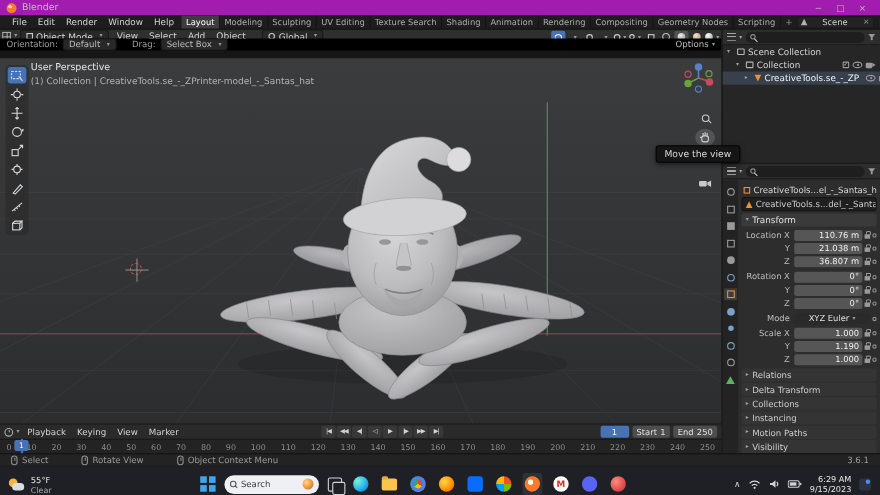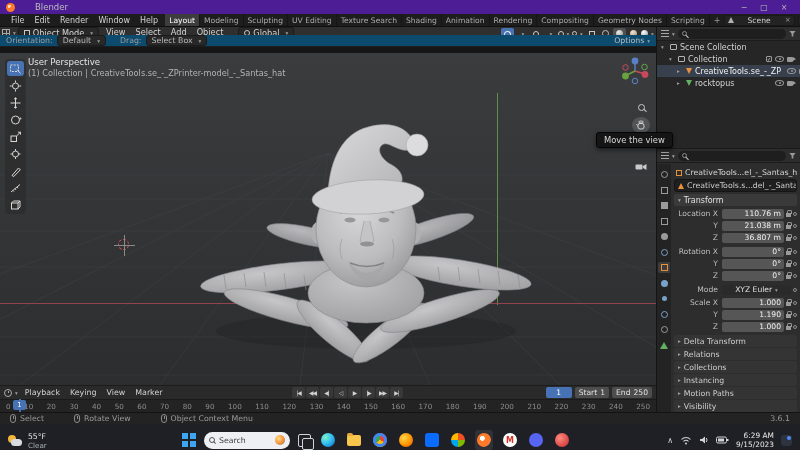--- a/index.html
+++ b/index.html
@@ -4,40 +4,40 @@
 <style>
 *{margin:0;padding:0;box-sizing:border-box}
 html,body{width:800px;height:450px;overflow:hidden;background:#000}
 body{font-family:"DejaVu Sans",sans-serif;font-size:9px;color:#ccc}
 #screen{position:absolute;inset:0;width:800px;height:450px;background:#161616}
 .abs{position:absolute}
 .row{display:flex;align-items:center}
 .dd::after{content:"▾";font-size:5.5px;color:#9a9a9a;margin-left:3px}
 .pill{background:#282828;border:1px solid #1b1b1b;border-radius:3px;padding:0 5px;height:11px;display:flex;align-items:center;gap:3px;white-space:nowrap}
 
-#titlebar{left:0;top:0;width:800px;height:14px;background:#4c1d95;display:flex;align-items:center;padding:0 6px;gap:20px;font-size:8.5px;color:#bdbdbd}
+#titlebar{left:0;top:0;width:800px;height:14px;background:#a21caf;display:flex;align-items:center;padding:0 6px;gap:5px;font-size:8.5px;color:#bdbdbd}
 .blogo{width:9px;height:9px;border-radius:50%;background:radial-gradient(circle at 35% 35%,#ffd9b8 0 18%,#ff7a2a 20% 100%)}
 .winbtns{margin-left:auto;display:flex}
 .winbtn{width:20px;text-align:center;color:#b8b8b8;font-size:8px}
 
 #topbar{left:0;top:14px;width:800px;height:13px;background:#1d1d1d;display:flex;align-items:center;border-bottom:1px solid #0f0f0f;font-size:8px;overflow:hidden}
 .menus{display:flex}
 .menu-item{padding:0 5px;color:#d2d2d2;white-space:nowrap}
 .ws-tabs{display:flex;margin-left:2px}
 .ws-tab{padding:12px 4px;height:13px;display:flex;align-items:center;color:#ababab;border-right:1px solid #151515;font-size:7.6px;white-space:nowrap}
 .ws-tab.active{background:#3d3d3d;color:#fff;border-radius:3px 3px 0 0}
 .ws-add{padding:0 4px;color:#9a9a9a}
 .scene-cluster{margin-left:auto;display:flex;align-items:center;gap:3px;padding-right:4px}
 .sc-item{display:flex;align-items:center;gap:13px;background:#232323;border:1px solid #191919;border-radius:3px;height:11px;padding:0 3px;white-space:nowrap;font-size:7.6px;color:#cfcfcf}
 .sc-x{color:#9a9a9a;font-size:7px;margin-left:1px}
 .icon-cone{width:0;height:0;border-left:3px solid transparent;border-right:3px solid transparent;border-bottom:6px solid #b0b0b0}
 .icon-layers{width:8px;height:7px;background:linear-gradient(#9a9a9a 0 1px,transparent 1px 3px,#9a9a9a 3px 4px,transparent 4px 6px,#9a9a9a 6px 7px)}
 
 #vpheader{left:0;top:27px;width:656px;height:14px;background:#2f2f2f;border-bottom:1px solid #232323;display:flex;gap:2px;padding:0 2px;font-size:8.2px;color:#d6d6d6}
-#vpsub{left:0;top:35px;width:656px;height:12px;background:#0c4a6e;border-bottom:1px solid #1e1e1e;display:flex;align-items:center;padding:0 6px;gap:4px;font-size:7.8px;color:#bcbcbc}
+#vpsub{left:0;top:35px;width:656px;height:12px;background:#000000;border-bottom:1px solid #1e1e1e;display:flex;align-items:center;padding:0 6px;gap:4px;font-size:7.8px;color:#bcbcbc}
 .icon-grid{width:8px;height:8px;border:1px solid #a8a8a8;background:linear-gradient(#a8a8a8,#a8a8a8) center/8px 1px no-repeat,linear-gradient(#a8a8a8,#a8a8a8) center/1px 8px no-repeat}
 .icon-cube{width:6px;height:6px;border:1px solid #c9c9c9}
 .hcluster{margin-left:auto;display:flex;align-items:center;gap:1px}
 .hbtn{min-width:13px;height:12px;display:flex;align-items:center;justify-content:center;border-radius:2px;color:#c2c2c2}
 .hbtn.activeblue{background:#4772b3;color:#fff}
 .hbtn.pressed{background:#515151}
 .icon-magnet{width:7px;height:6px;border:1.5px solid #e8e8e8;border-bottom:none;border-radius:4px 4px 0 0}
 .icon-circle{width:6px;height:6px;border:1px solid #c9c9c9;border-radius:50%}
 .sph{width:7px;height:7px;border-radius:50%;background:radial-gradient(circle at 35% 30%,#ececec,#8f8f8f)}
 .sph.wire{background:none;border:1px solid #c2c2c2}
@@ -463,28 +463,20 @@
       <span class="cam"></span>
     </div>
     <div class="ol-row selected" style="padding-left:20px">
       <span class="ol-caret">▸</span>
       <span class="tri" style="color:#e8913c"></span>
       <span style="color:#f0f0f0">CreativeTools.se_-_ZP</span>
       <span class="ol-spacer"></span>
       <span class="eye"></span>
       <span class="cam"></span>
     </div>
-    <div class="ol-row" style="padding-left:20px">
-      <span class="ol-caret">▸</span>
-      <span class="tri" style="color:#62b062"></span>
-      <span>rocktopus</span>
-      <span class="ol-spacer"></span>
-      <span class="eye"></span>
-      <span class="cam"></span>
-    </div>
   </div>
 
   <div id="props" class="abs">
     <div class="ed-header">
       <span class="icon-lines"></span>
       <span class="caret">▾</span>
       <span class="search-pill">
           <span class="icon-mag" style="width:5px;height:5px;border-color:#8a8a8a"></span>
         </span>
       <span class="funnel"></span>
@@ -607,25 +599,25 @@
           <span class="prop-label">Z</span>
           <span class="prop-field">1.000</span>
           <span class="lock"></span>
           <span class="anim-dot"></span>
         </div>
         </div>
       <div>
 
       <div class="panel-c">
           <span class="caret">▸</span>
-          <span>Delta Transform</span>
+          <span>Relations</span>
         </div>
           <div class="panel-c">
           <span class="caret">▸</span>
-          <span>Relations</span>
+          <span>Delta Transform</span>
         </div>
           <div class="panel-c">
           <span class="caret">▸</span>
           <span>Collections</span>
         </div>
           <div class="panel-c">
           <span class="caret">▸</span>
           <span>Instancing</span>
         </div>
           <div class="panel-c">

